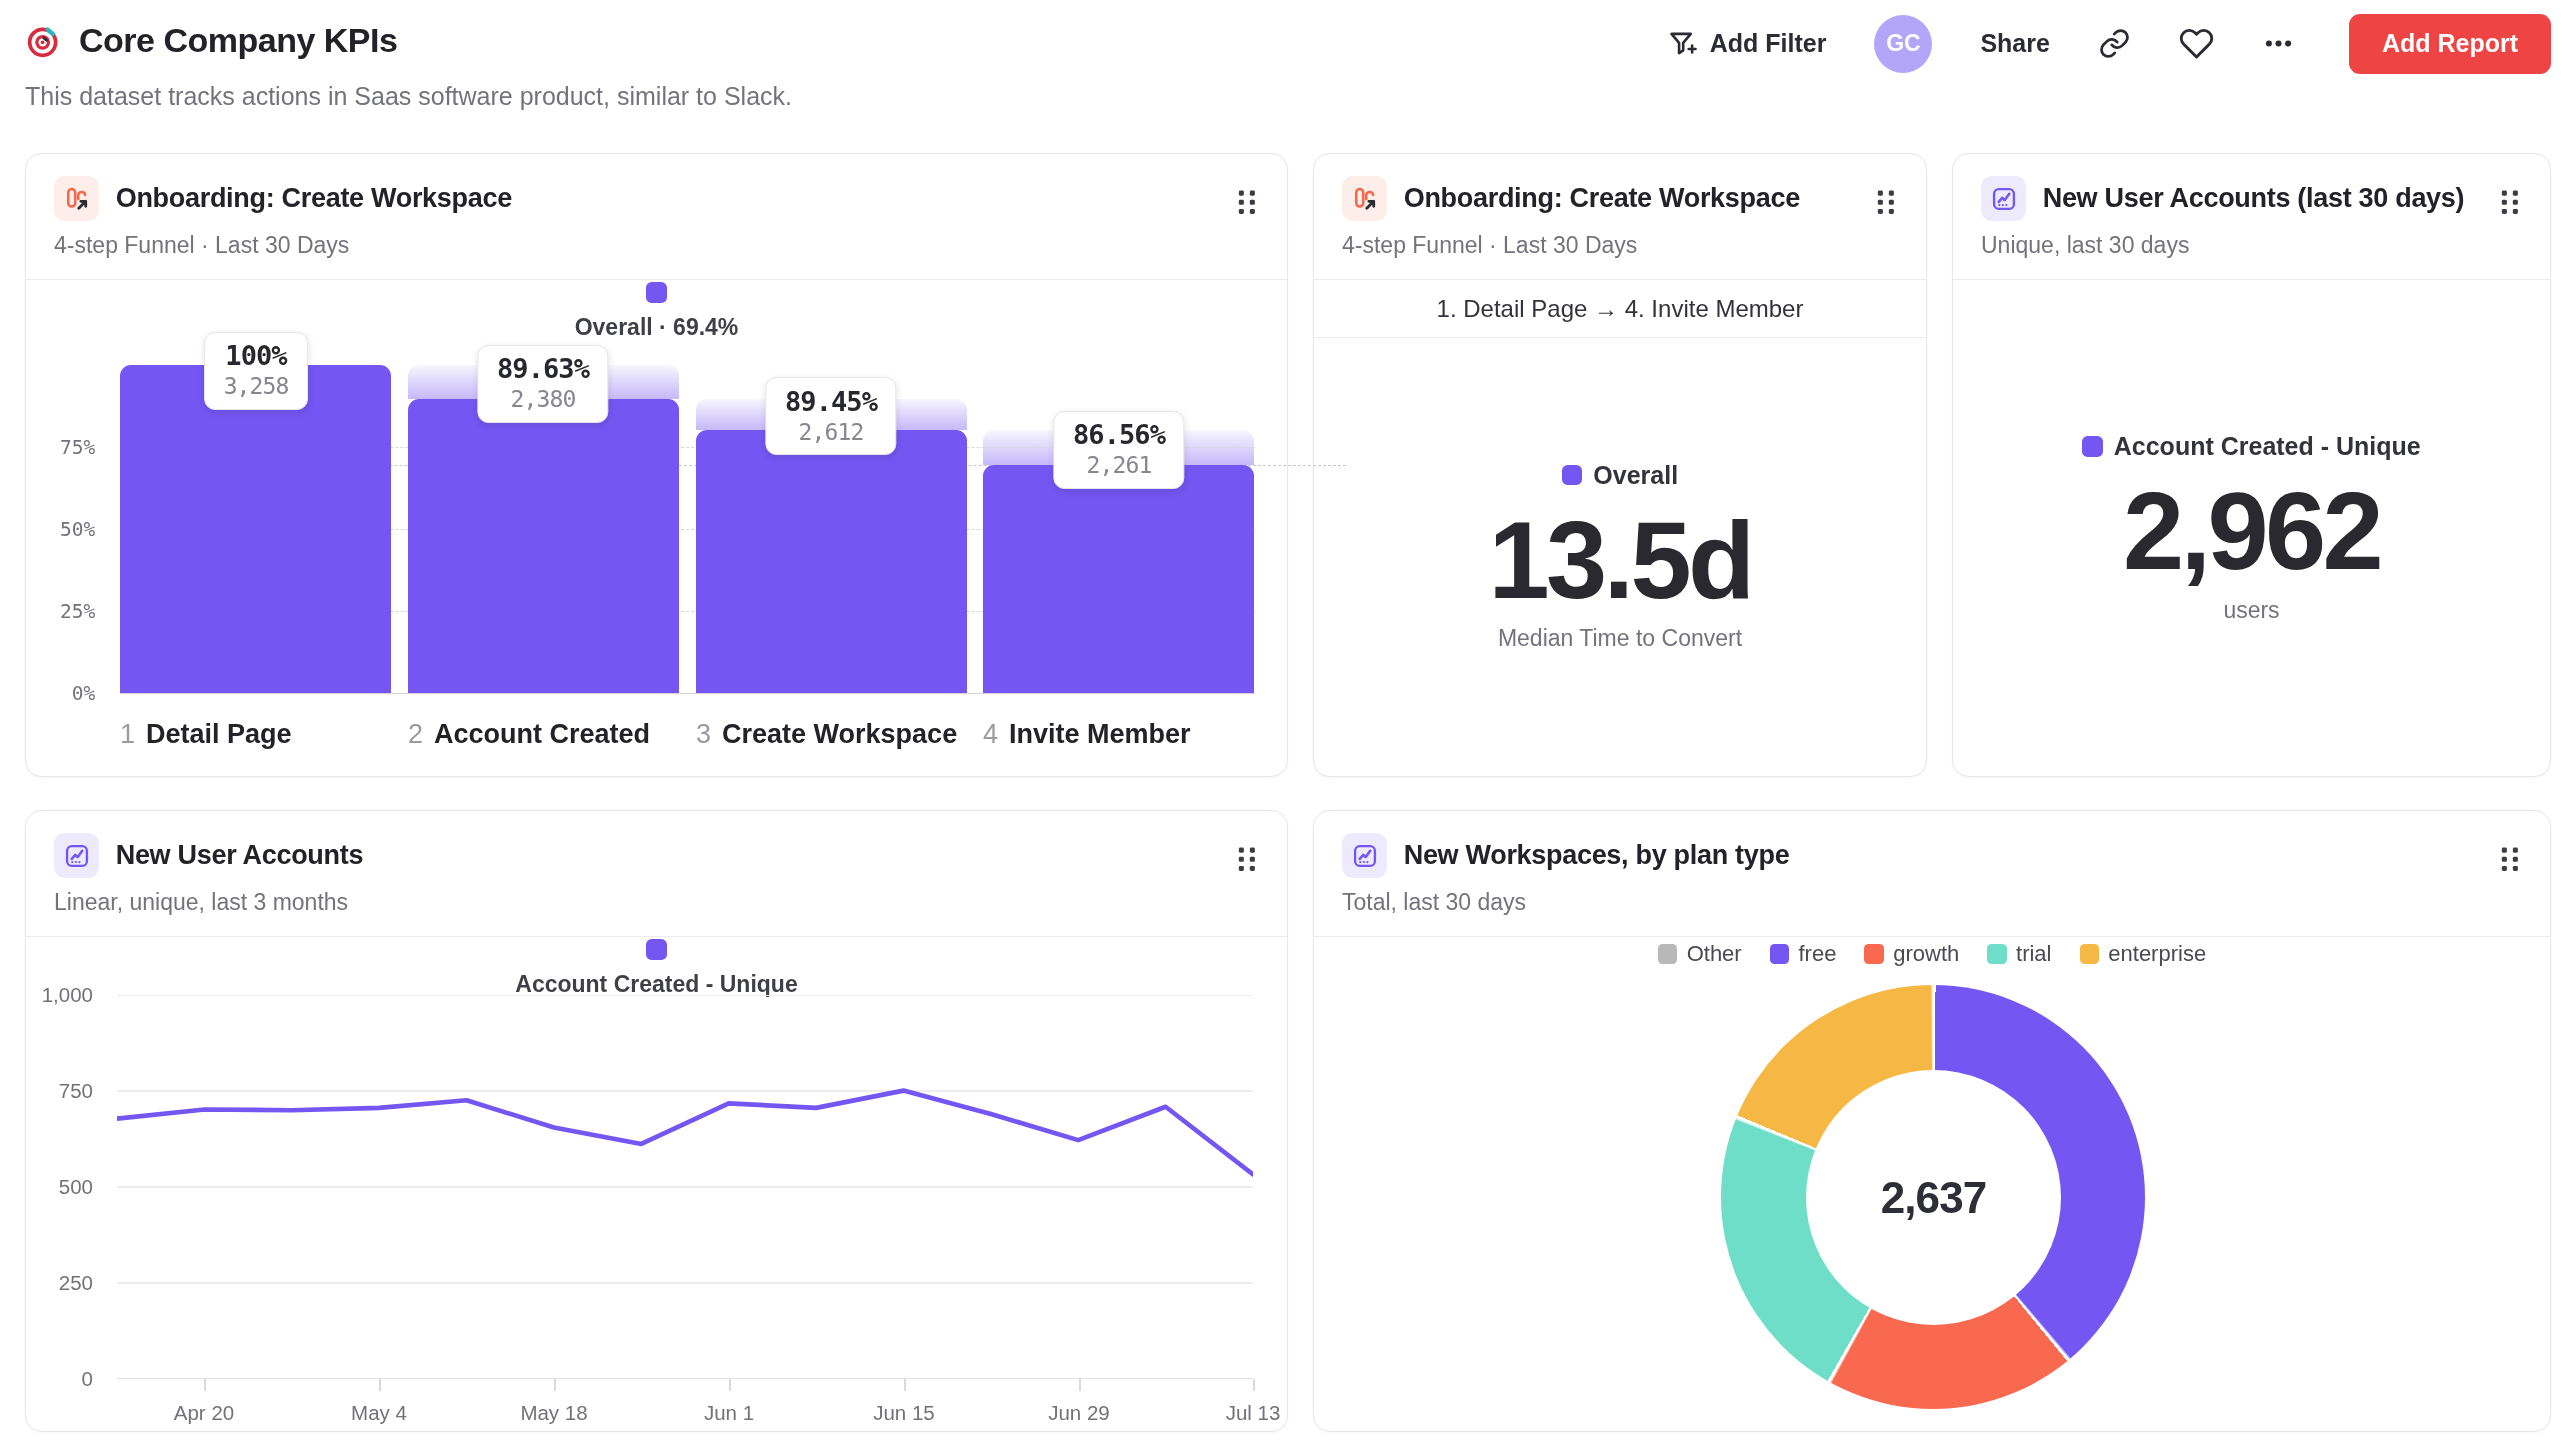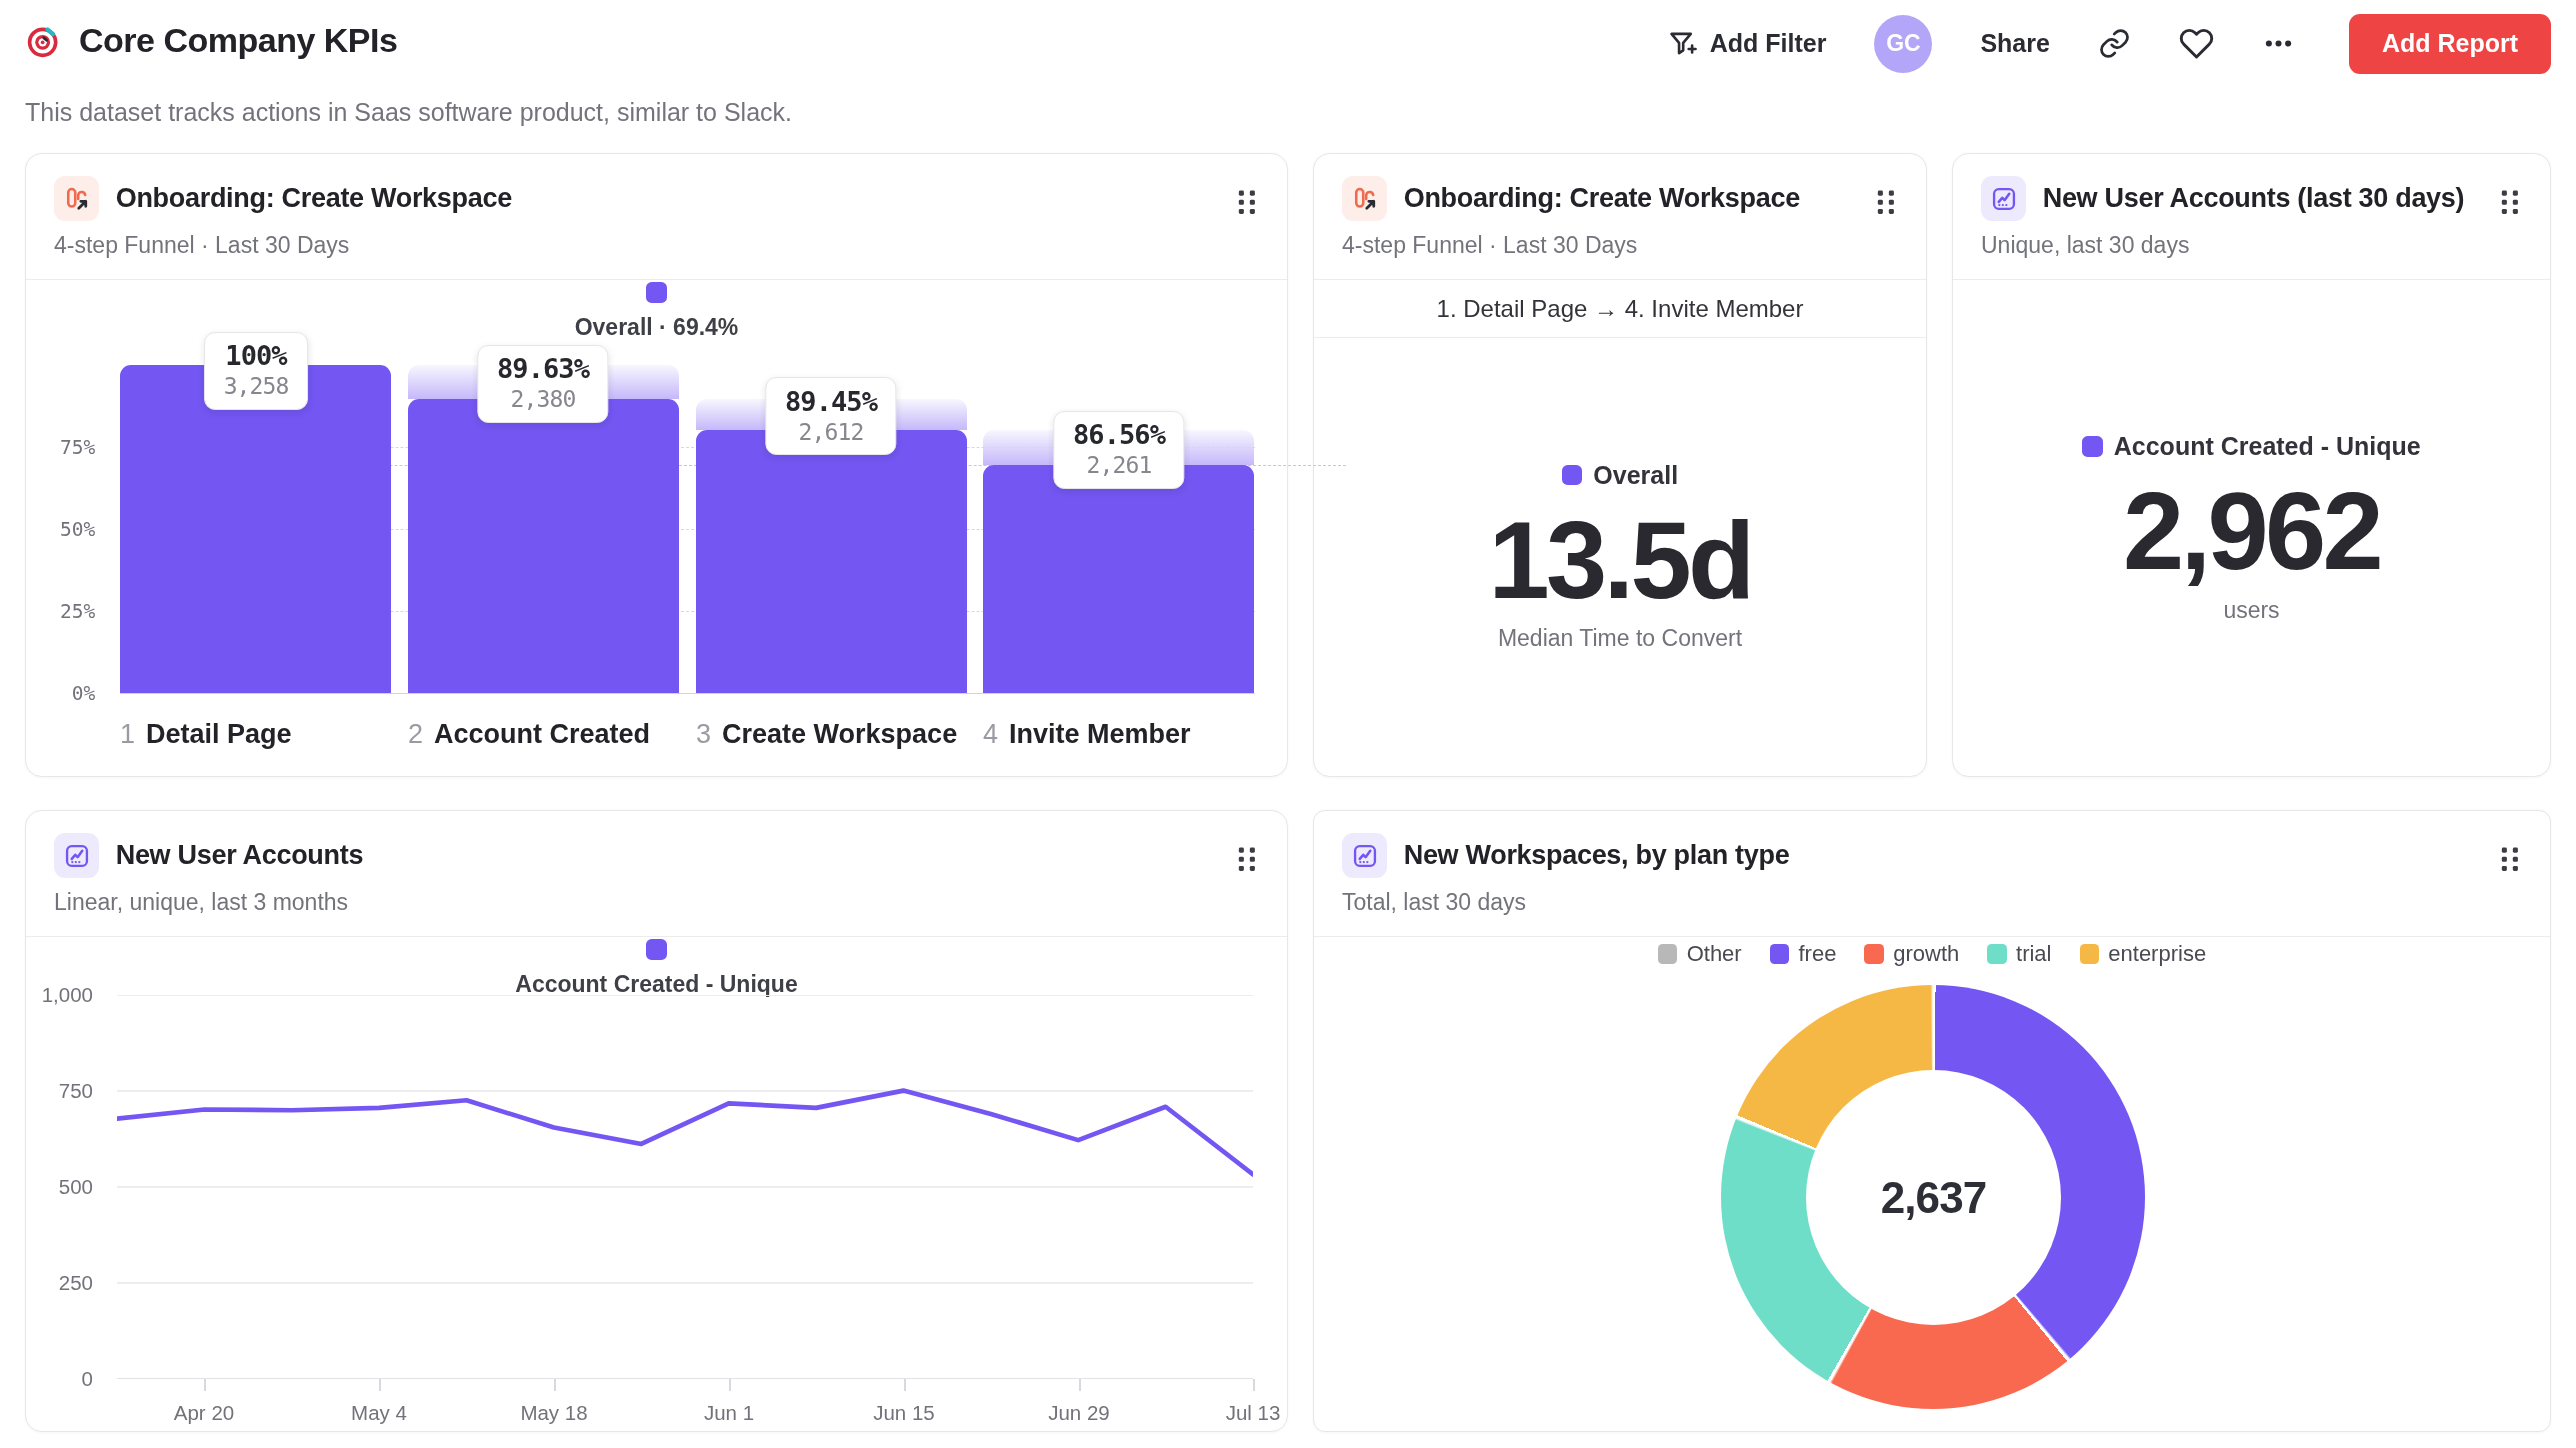--- a/index.html
+++ b/index.html
@@ -3,21 +3,21 @@
 <meta charset="utf-8">
 <style>
   * { margin:0; padding:0; box-sizing:border-box; }
   html,body { background:#ffffff; }
   body { font-family:"Liberation Sans", sans-serif; color:#26262c; }
   .page { position:relative; width:2576px; height:1449px; background:#fff; overflow:hidden; }
 
   
   .hdr-title-row { position:absolute; left:25px; top:20.5px; display:flex; align-items:center; gap:15px; }
   .hdr-title { font-size:34px; font-weight:700; letter-spacing:-0.5px; color:#222228; }
-  .hdr-sub { position:absolute; left:25px; top:98px; font-size:25px; color:#73737c; }
+  .hdr-sub { position:absolute; left:25px; top:82px; font-size:25px; color:#73737c; }
   .hdr-actions { position:absolute; top:13px; right:25px; height:61px; display:flex; align-items:center; }
   .act-item { display:flex; align-items:center; gap:11px; font-size:25px; font-weight:600; color:#2b2b33; cursor:pointer; }
   .avatar { width:58px; height:58px; border-radius:50%; background:#b3a6f8; color:#fff; font-size:23px; font-weight:700;
             display:flex; align-items:center; justify-content:center; margin-left:48px; }
   .ml { margin-left:48px; }
   .btn-primary { margin-left:54px; height:60px; padding:0 33px; background:#ef4444; border:none; border-radius:11px;
                  color:#fff; font-size:25px; font-weight:600; font-family:inherit; cursor:pointer; }
 
   
   .card { position:absolute; background:#fff; border:1.4px solid #e7e7ea; border-radius:16.7px;
@@ -339,21 +339,21 @@
         <div class="line-xlabel" style="left: 612px; top: 22px;">Jun 1</div>
         <div class="line-xtick" style="left: 787px; top: 0px;"></div>
         <div class="line-xlabel" style="left: 787px; top: 22px;">Jun 15</div>
         <div class="line-xtick" style="left: 962px; top: 0px;"></div>
         <div class="line-xlabel" style="left: 962px; top: 22px;">Jun 29</div>
         <div class="line-xtick" style="left: 1136px; top: 0px;"></div>
         <div class="line-xlabel" style="left: 1136px; top: 22px;">Jul 13</div>
       </div>
   </div>
 
-  <div class="card" style="left:1313px; top:810px; width:1238px; height:622px;border-radius:12px;">
+  <div class="card" style="left:1313px; top:810px; width:1238px; height:622px;">
     <div class="card-head">
       <div class="card-title-row">
         <span class="card-icon icon-insights-bg">
           <svg class="ic" width="28" height="28" viewBox="0 0 24 24" fill="none">
             <rect x="3.5" y="3.5" width="17" height="17" rx="4" stroke="#7456f2" stroke-width="2"></rect>
             <polyline points="7.5,14.5 10.5,11 12.5,13 16.5,7.5" stroke="#7456f2" stroke-width="2.2" fill="none" stroke-linecap="round" stroke-linejoin="round"></polyline>
             <circle cx="8" cy="17.2" r="1" fill="#7456f2"></circle>
               <circle cx="11" cy="17.2" r="1" fill="#7456f2"></circle>
               <circle cx="14" cy="17.2" r="1" fill="#7456f2"></circle>
           </svg>

